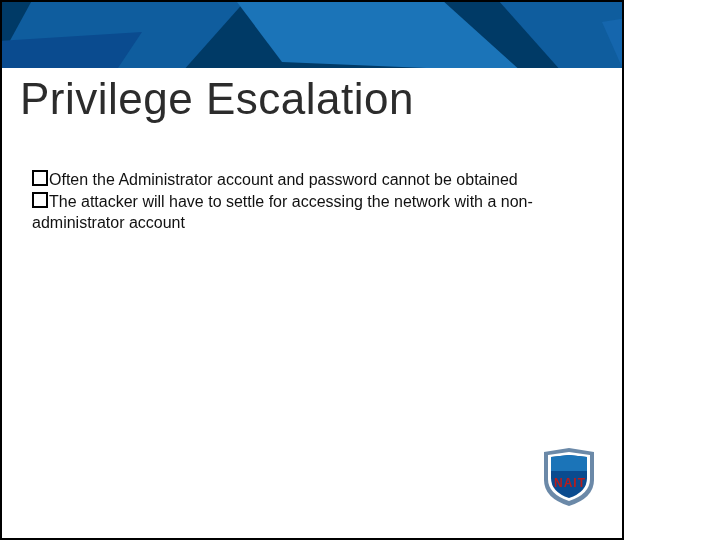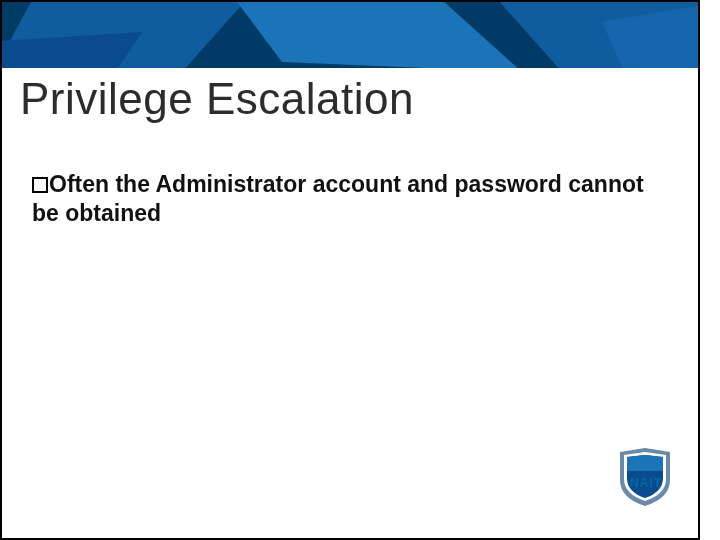--- a/index.html
+++ b/index.html
@@ -5,21 +5,21 @@
   html, body {
     margin: 0;
     padding: 0;
     width: 720px;
     height: 540px;
     font-family: Arial, Helvetica, sans-serif;
     background: #fff;
   }
   .slide {
     position: relative;
-    width: 700px;
+    width: 624px;
     height: 540px;
     box-sizing: border-box;
     border: 2px solid #000;
     overflow: hidden;
     background: #fff;
   }
   .banner {
     position: absolute;
     left: 0;
     top: 0;
@@ -35,24 +35,23 @@
     font-size: 44px;
     color: #2c2c2c;
     font-weight: 400;
     letter-spacing: 0.5px;
   }
   .content {
     position: absolute;
     left: 30px;
     right: 40px;
     top: 168px;
-    font-size: 23px;
+    font-size: 16px;
     color: #111;
     line-height: 1.28;
-    font-weight: bold;
   }
   .bullet {
     margin-bottom: 2px;
   }
   .glyph {
     display: inline-block;
     width: 16px;
     height: 16px;
     border: 2px solid #000;
     box-sizing: border-box;
@@ -67,21 +66,21 @@
     height: 72px;
   }
   .logo-shield {
     width: 54px;
     height: 58px;
   }
   .logo-text {
     position: absolute;
     top: 28px;
     left: 12px;
-    color: #0369a1;
+    color: #b91c1c;
     font-size: 12px;
     font-weight: 700;
     letter-spacing: 1px;
   }
 </style>
 </head>
 <body>
 
 <div class="slide">
 
@@ -96,20 +95,23 @@
       <rect x="0" y="66" width="720" height="84" fill="#ffffff"></rect>
     </svg>
   </div>
 
   <div class="title">Privilege Escalation</div>
 
   <div class="content">
     <div class="bullet">
       <span class="glyph"></span><span>Often the Administrator account and password cannot be obtained</span>
     </div>
+    <div class="bullet">
+      <span class="glyph"></span><span>The attacker will have to settle for accessing the network with a non-administrator account</span>
+    </div>
   </div>
 
   <div class="logo">
     <svg class="logo-shield" viewBox="0 0 54 58">
       <path d="M2 4 L27 0 L52 4 L52 32 Q52 50 27 58 Q2 50 2 32 Z" fill="#6b89a8"></path>
       <path d="M6 7 L27 4 L48 7 L48 31 Q48 46 27 53 Q6 46 6 31 Z" fill="#ffffff"></path>
       <path d="M9 9 L27 7 L45 9 L45 30 Q45 44 27 50 Q9 44 9 30 Z" fill="#0a4b8f"></path>
       <path d="M9 9 L27 7 L45 9 L45 23 L9 23 Z" fill="#1b74b8"></path>
     </svg>
     <div class="logo-text">NAIT</div>

